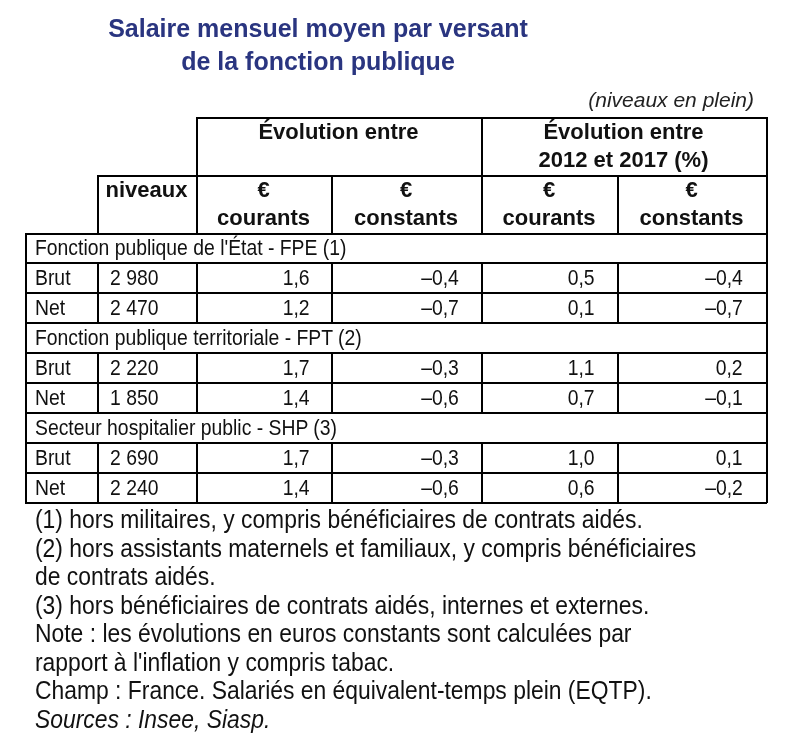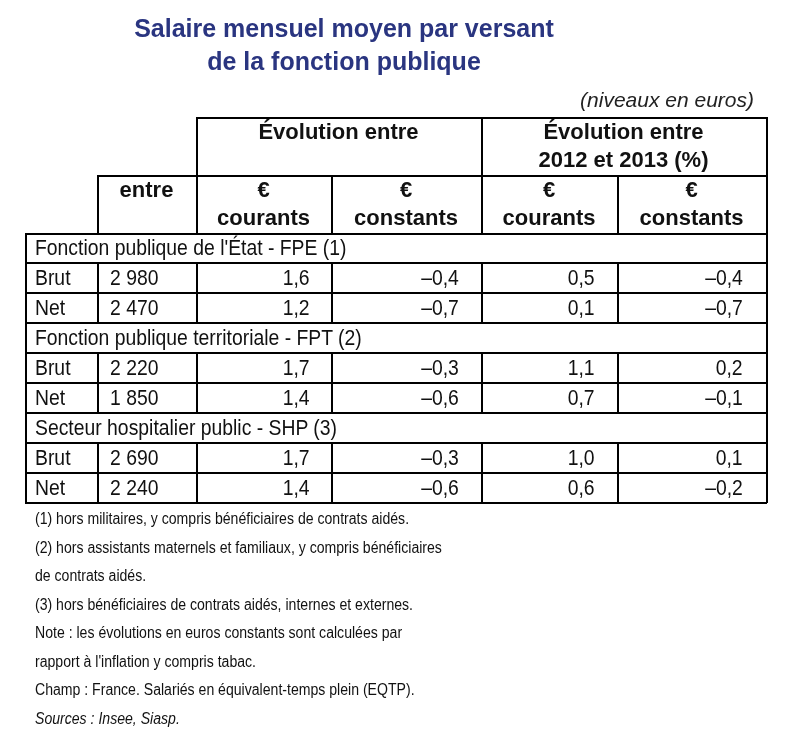--- a/index.html
+++ b/index.html
@@ -1,58 +1,58 @@
 <!DOCTYPE html>
 <html><head>
 <meta charset="utf-8">
 <style>
   html, body { margin:0; padding:0; background:#ffffff; }
   body { width:787px; height:752px; position:relative; overflow:hidden; font-family:"Liberation Sans", sans-serif; color:#111; }
-  .title { position:absolute; left:0; width:636px; text-align:center; color:#2a3580; font-weight:bold; font-size:25px; line-height:32px;padding-left:26px; }
+  .title { position:absolute; left:0; width:636px; text-align:center; color:#2a3580; font-weight:bold; font-size:25px; line-height:32px; }
   .t1 { top:12px; }
   .t2 { top:45px; }
   .units { position:absolute; right:33px; top:88px; font-size:21px; font-style:italic; color:#222; }
   .line { position:absolute; background:#000; }
   .h { height:1.5px; }
   .v { width:1.5px; }
   .cell { position:absolute; font-size:22px; line-height:29px; white-space:nowrap; }
   .hdr { font-weight:bold; text-align:center; font-size:22px; line-height:28px; }
   .num { text-align:right; }
   .cond { transform:scaleX(0.88); transform-origin:left center; }
   .condr { transform:scaleX(0.88); transform-origin:right center; }
-  .notes { position:absolute; left:35px; top:505px; font-size:16px; line-height:28.5px; }
+  .notes { position:absolute; left:35px; top:505px; font-size:26px; line-height:28.5px; }
   .notes div { transform:scaleX(0.88); transform-origin:left center; white-space:nowrap; }
   .src { font-style:italic; }
 </style>
 </head>
 <body>
 
 <div class="title t1">Salaire mensuel moyen par versant</div>
 <div class="title t2">de la fonction publique</div>
-<div class="units">(niveaux en euros)</div>
+<div class="units">(niveaux en plein)</div>
 
 <div class="line h" style="left:196px; width:571px; top:117px;"></div>
 <div class="line h" style="left:97px; width:670px; top:175px;"></div>
 <div class="line h" style="left:25px; width:742px; top:233px;"></div>
 <div class="line v" style="left:196px; top:117px; height:116px;"></div>
 <div class="line v" style="left:481px; top:117px; height:116px;"></div>
 <div class="line v" style="left:766px; top:117px; height:116px;"></div>
 <div class="line v" style="left:97px; top:175px; height:58px;"></div>
 <div class="line v" style="left:331px; top:175px; height:58px;"></div>
 <div class="line v" style="left:617px; top:175px; height:58px;"></div>
 
 <div class="cell hdr" style="left:196px; width:285px; top:118px;">
   <div>Évolution entre</div>
 </div>
 <div class="cell hdr" style="left:481px; width:285px; top:118px;">
   <div>Évolution entre</div>
-  <div>2012 et 2013 (%)</div>
+  <div>2012 et 2017 (%)</div>
 </div>
 <div class="cell hdr" style="left:97px; width:99px; top:176px;">
-  <div>entre</div>
+  <div>niveaux</div>
 </div>
 <div class="cell hdr" style="left:196px; width:135px; top:176px;">
   <div>€</div>
   <div>courants</div>
 </div>
 <div class="cell hdr" style="left:331px; width:150px; top:176px;">
   <div>€</div>
   <div>constants</div>
 </div>
 <div class="cell hdr" style="left:481px; width:136px; top:176px;">

